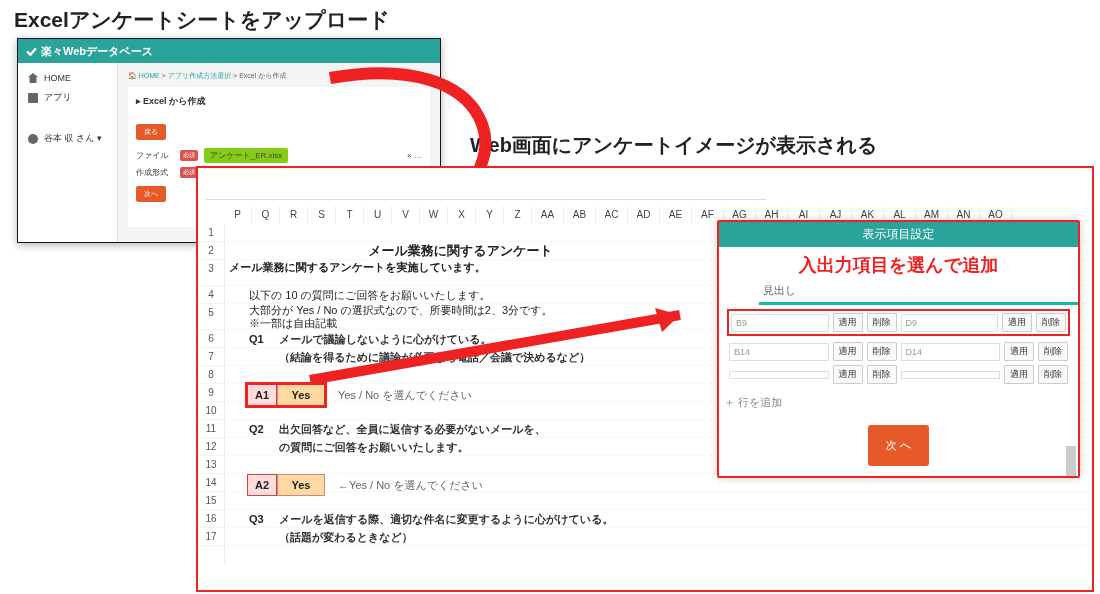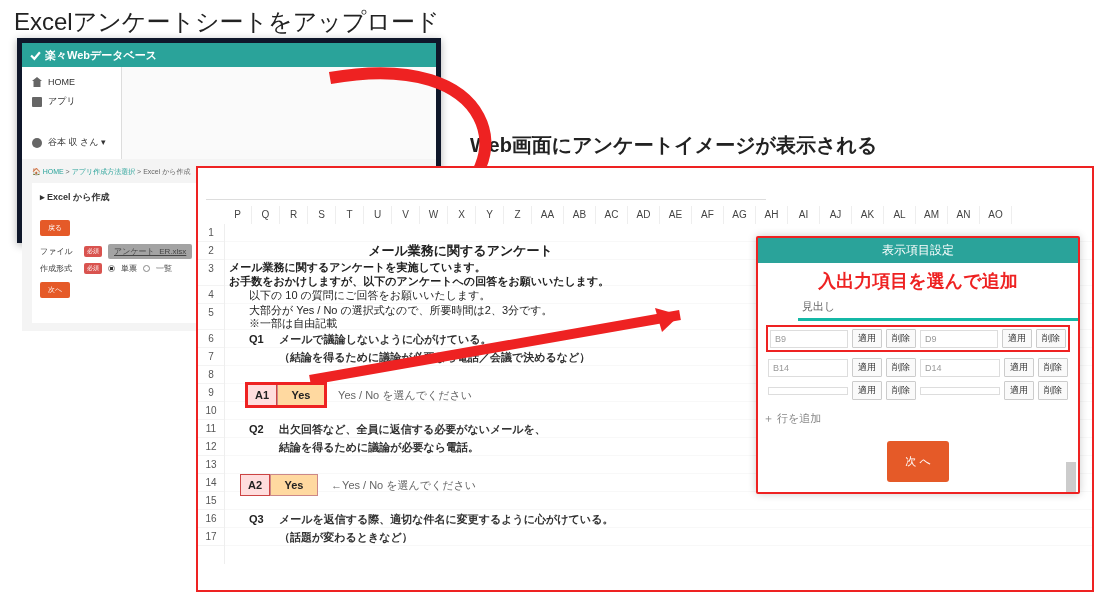--- a/index.html
+++ b/index.html
@@ -1,43 +1,43 @@
 <!DOCTYPE html>
 <html><head>
 <meta charset="utf-8">
 <style>
   * { box-sizing: border-box; margin: 0; padding: 0; }
   body { font-family: "Hiragino Kaku Gothic Pro", "Meiryo", sans-serif; width: 1100px; height: 594px; position: relative; background: #fff; overflow: hidden; }
   
-  .title1 { position: absolute; top: 6px; left: 14px; font-size: 24px; font-weight: normal; color: #222; text-align: center; }
+  .title1 { position: absolute; top: 6px; left: 14px; font-size: 21px; font-weight: bold; color: #222; text-align: center; }
   .title2 { position: absolute; top: 132px; left: 470px; font-size: 20px; font-weight: bold; color: #222; }
   
   
-  .upload-window { position: absolute; top: 38px; left: 17px; width: 424px; height: 205px; border: 5px solid #0f172a; box-shadow: 0 2px 8px rgba(0,0,0,0.3); background: #fafafa; }
+  .upload-window { position: absolute; top: 38px; left: 17px; width: 424px; height: 205px; border: 1px solid #0f172a; box-shadow: 0 2px 8px rgba(0,0,0,0.3); background: #fafafa; }
   .upload-header { height: 24px; background: #2aa39a; display: flex; align-items: center; padding: 0 8px; }
   .upload-logo { color: #fff; font-size: 11px; font-weight: 600; display: flex; align-items: center; gap: 4px; }
-  .upload-body { display: flex; height: calc(100% - 24px); flex-direction: column; }
+  .upload-body { display: flex; height: calc(100% - 24px); }
   .upload-sidebar { width: 100px; background: #fff; border-right: 1px solid #ddd; padding: 6px 0; }
   .side-item { display: flex; align-items: center; gap: 6px; padding: 4px 10px; font-size: 9px; color: #333; cursor: pointer; }
   .side-icon { width: 10px; height: 10px; display: inline-block; background: #666; }
   .side-icon.home { clip-path: polygon(50% 0, 100% 40%, 85% 40%, 85% 100%, 15% 100%, 15% 40%, 0 40%); }
   .side-icon.folder { border-radius: 1px; }
   .side-icon.user { border-radius: 50%; }
   .upload-content { flex: 1; background: #f4f4f4; padding: 8px 10px; position: relative; }
   .breadcrumb { font-size: 7px; color: #666; margin-bottom: 6px; }
   .breadcrumb a { color: #2aa39a; text-decoration: none; }
   .content-card { background: #fff; padding: 8px; min-height: 140px; font-size: 8px; color: #444; position: relative; }
   .content-card .section-hdr { font-size: 9px; font-weight: 600; color: #333; margin-bottom: 12px; }
   .orange-btn { display: inline-block; background: #e55a28; color: #fff; font-size: 7px; padding: 3px 8px; border-radius: 2px; margin: 4px 0; }
   .form-row { display: flex; gap: 6px; align-items: center; font-size: 8px; margin: 4px 0; }
   .form-row .flabel { width: 38px; }
   .req { background: #d9534f; color: #fff; font-size: 6px; padding: 1px 3px; border-radius: 2px; }
   .radio-dot { width: 7px; height: 7px; border: 1px solid #888; border-radius: 50%; display: inline-block; vertical-align: middle; }
   .radio-dot.sel { background: radial-gradient(circle,#333 40%,#fff 45%); }
-  .filename-box { background: #a3a3a3; padding: 2px 6px; border-radius: 2px; display: inline-block; text-decoration: underline; }
+  .filename-box { background: #84cc16; padding: 2px 6px; border-radius: 2px; display: inline-block; }
   .footer-copy { position: absolute; bottom: 2px; right: 6px; font-size: 6px; color: #2aa39a; }
   
   
   .curve-arrow { position: absolute; top: 58px; left: 290px; width: 260px; height: 170px; pointer-events: none; }
   
   
   .excel-panel { position: absolute; top: 166px; left: 196px; right: 6px; bottom: 2px; border: 2px solid #e22; background: #fff; }
   .formula-bar { height: 26px; border-bottom: 1px solid #ddd; margin: 6px 8px; width: 560px; }
   .col-headers { display: flex; height: 18px; font-size: 10px; color: #444; padding-left: 26px; }
   .col-headers span { flex: 0 0 28px; text-align: center; border-right: 1px solid #eee; line-height: 18px; }
@@ -53,21 +53,21 @@
   .qlabel { display: inline-block; width: 30px; font-weight: bold; }
   .qtext { font-weight: bold; color: #333; }
   
   .answer-cell { display: inline-flex; align-items: flex-start; }
   .answer-a { background: #fdd; border: 1px solid #c44; display: inline-block; width: 30px; text-align: center; font-weight: bold; padding: 1px 0; }
   .answer-v { background: #ffd9a0; display: inline-block; width: 48px; text-align: center; font-weight: bold; padding: 1px 0; border: 1px solid #c88; }
   .answer-hl { outline: 3px solid #e22; outline-offset: -1px; }
   .hint { color: #666; margin-left: 10px; }
   
   
-  .settings-dialog { position: absolute; top: 68px; right: 12px; width: 324px; border: 2px solid #e22; background: #fff; border-radius: 2px; box-shadow: 0 0 8px rgba(0,0,0,0.2); }
+  .settings-dialog { position: absolute; top: 52px; right: 12px; width: 363px; border: 2px solid #e22; background: #fff; border-radius: 2px; box-shadow: 0 0 8px rgba(0,0,0,0.2); }
   .dlg-title { background: #2aa39a; color: #fff; text-align: center; font-size: 12px; padding: 4px; }
   .callout { color: #e22; font-weight: bold; font-size: 18px; text-align: center; padding: 6px 0 2px; }
   .tab-row { display: flex; }
   .tab-row div { flex: 1; text-align: left; font-size: 11px; padding: 4px; color: #666; border-bottom: 3px solid #14b8a6; margin-left: 40px; }
   .map-table { border: 2px solid #e22; margin: 4px 8px; }
   .map-table.noborder { border: none; }
   .map-row { display: flex; font-size: 9px; align-items: center; padding: 2px 0; }
   .map-row .cell-in { flex: 1; margin: 0 2px; border: 1px solid #ddd; padding: 3px 4px; background: #fff; font-size: 9px; color: #999; }
   .map-row .pill { border: 1px solid #ccc; padding: 2px 5px; margin: 0 2px; background:#fafafa; color:#333; border-radius:1px; }
   .add-row { color: #888; font-size: 11px; padding: 5px; }
@@ -195,21 +195,20 @@
         <div>15</div>
         <div>16</div>
         <div>17</div>
       </div>
     <div class="sheet-content">
       <div class="srow"></div>
       <div class="srow title-row">メール業務に関するアンケート</div>
       <div class="srow h26">
         <div style="line-height:14px;padding-top:0">
           <div class="bold">メール業務に関するアンケートを実施しています。</div>
-          <div class="bold">お手数をおかけしますが、以下のアンケートへの回答をお願いいたします。</div>
         </div>
       </div>
       <div class="srow"><span style="padding-left:20px">以下の 10 の質問にご回答をお願いいたします。</span></div>
       <div class="srow h26">
         <div style="line-height:13px;padding-left:20px">
           <div>大部分が Yes / No の選択式なので、所要時間は2、3分です。</div>
           <div>※一部は自由記載</div>
         </div>
       </div>
       <div class="srow"><span style="padding-left:20px"><span class="qlabel">Q1</span><span class="qtext">メールで議論しないように心がけている。</span></span></div>
@@ -217,24 +216,24 @@
       <div class="srow"></div>
       <div class="srow">
         <span class="answer-cell answer-hl" style="margin-left:18px">
           <span class="answer-a">A1</span>
           <span class="answer-v">Yes</span>
         </span>
         <span class="hint">Yes / No を選んでください</span>
       </div>
       <div class="srow"></div>
       <div class="srow"><span style="padding-left:20px"><span class="qlabel">Q2</span><span class="qtext">出欠回答など、全員に返信する必要がないメールを、</span></span></div>
-      <div class="srow"><span style="padding-left:50px" class="qtext">結論を得るために議論が必要なら電話。</span></div>
+      <div class="srow"><span style="padding-left:50px" class="qtext">の質問にご回答をお願いいたします。</span></div>
       <div class="srow"></div>
       <div class="srow">
-        <span class="answer-cell" style="margin-left:11px">
+        <span class="answer-cell" style="margin-left:18px">
           <span class="answer-a">A2</span>
           <span class="answer-v">Yes</span>
         </span>
         <span class="hint">←Yes / No を選んでください</span>
       </div>
       <div class="srow"></div>
       <div class="srow"><span style="padding-left:20px"><span class="qlabel">Q3</span><span class="qtext">メールを返信する際、適切な件名に変更するように心がけている。</span></span></div>
       <div class="srow"><span style="padding-left:50px" class="qtext">（話題が変わるときなど）</span></div>
     </div>
   </div>

